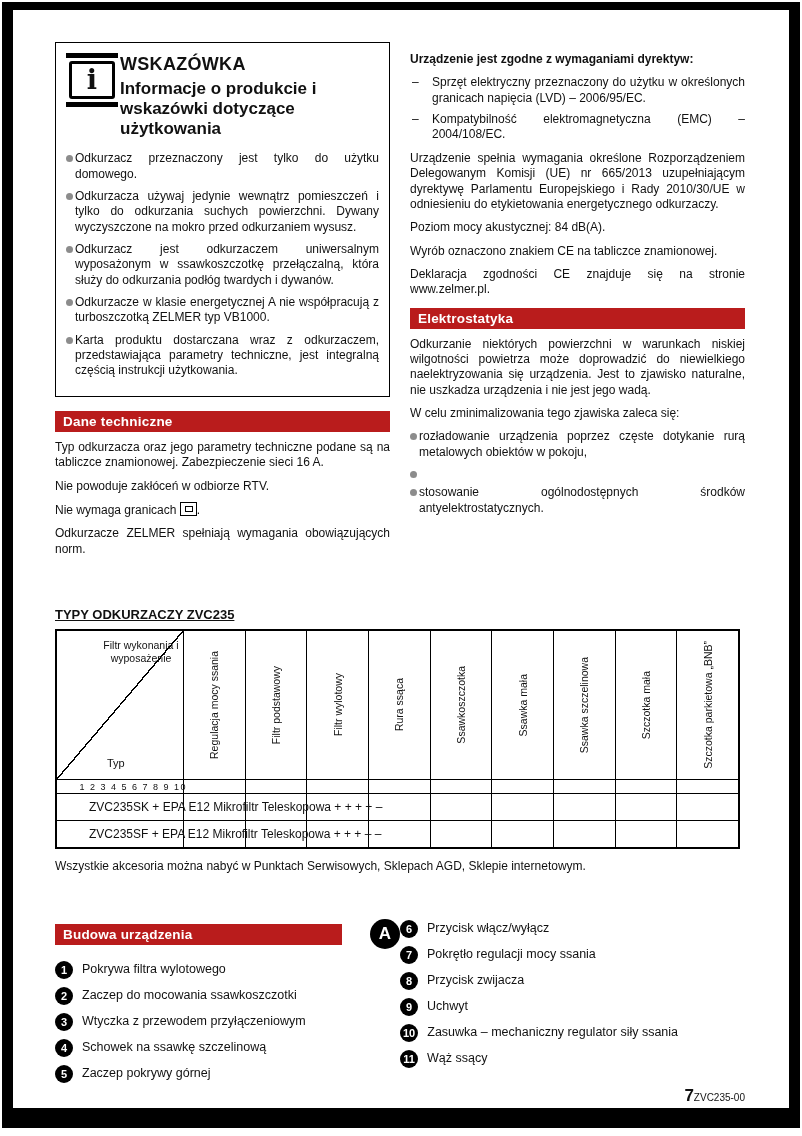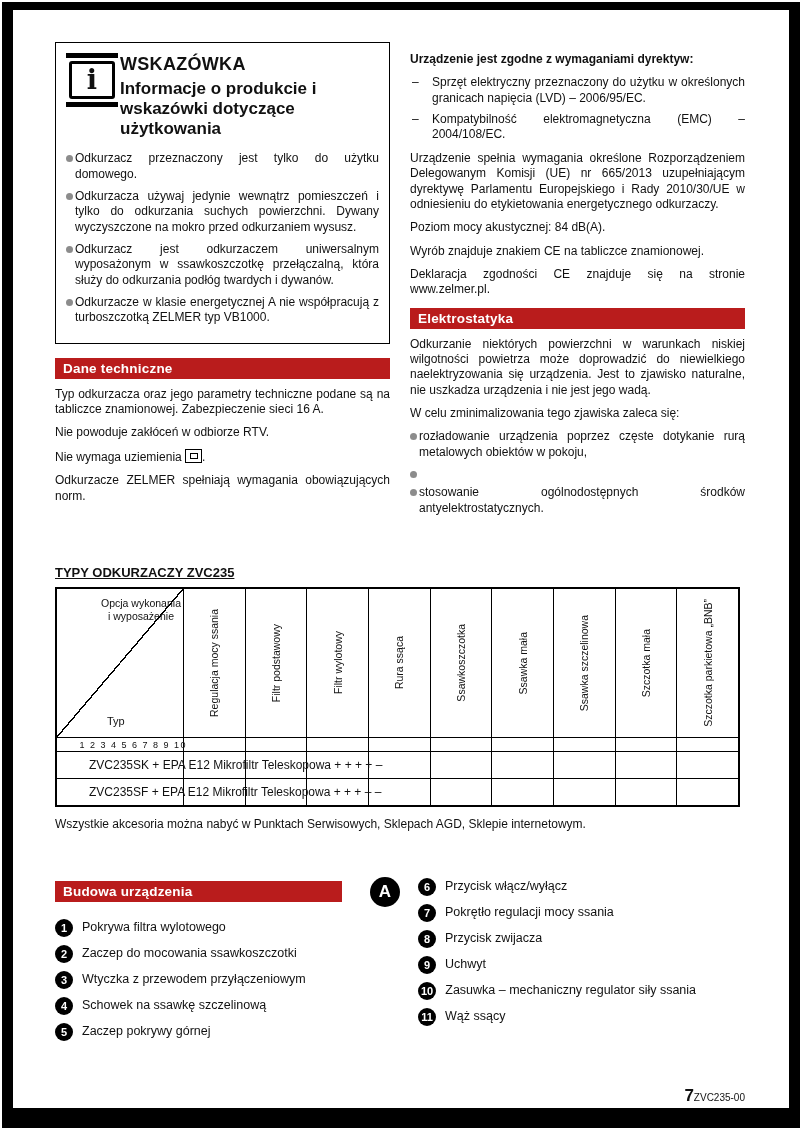--- a/index.html
+++ b/index.html
@@ -81,21 +81,21 @@
   .t-cell { border-left:1px solid #000; flex:1; }
   .t-cell:first-child { border-left:none; width:126px; flex:none; }
   .num-overlay {
     position:absolute; left:0; top:0; width:130px; text-align:right;
     font-size:9px; letter-spacing:1.5px; line-height:14px; white-space:nowrap;
   }
   .row-overlay { position:absolute; left:32px; top:0; line-height:27px; font-size:12px; white-space:nowrap; }
   .footnote { margin:10px 0 0 0; font-size:12px; }
 
   
-  .budowa { display:flex; gap:18px; margin-top:46px; font-size:12.5px; }
+  .budowa { display:flex; margin-top:46px; font-size:12.5px; }
   .budowa-left { width:345px; }
   .budowa-right { flex:1; padding-top:1px; }
   .budowa-head { display:flex; align-items:center; gap:28px; margin-bottom:12px; }
   .budowa-bar { width:298px; }
   .a-badge {
     width:30px; height:30px; border-radius:50%; background:#000; color:#fff;
     font-weight:700; font-size:17px; display:flex; align-items:center; justify-content:center; flex:none;
   }
   .part-item { display:flex; align-items:flex-start; gap:9px; margin:0 0 8px 0; }
   .num-badge {
@@ -146,43 +146,47 @@
                 <span>Odkurzacza używaj jedynie wewnątrz pomieszczeń i tylko do odkurzania suchych powierzchni. Dywany wyczyszczone na mokro przed odkurzaniem wysusz.</span>
               </div>
             <div class="bullet-item">
                 <span class="dot"></span>
                 <span>Odkurzacz jest odkurzaczem uniwersalnym wyposażonym w ssawkoszczotkę przełączalną, która służy do odkurzania podłóg twardych i dywanów.</span>
               </div>
             <div class="bullet-item">
                 <span class="dot"></span>
                 <span>Odkurzacze w klasie energetycznej A nie współpracują z turboszczotką ZELMER typ VB1000.</span>
               </div>
+            <div class="bullet-item">
+                <span class="dot"></span>
+                <span>Karta produktu dostarczana wraz z odkurzaczem, przedstawiająca parametry techniczne, jest integralną częścią instrukcji użytkowania.</span>
+              </div>
           </div>
         </div>
 
         <div class="section-bar">Dane techniczne</div>
         <p>Typ odkurzacza oraz jego parametry techniczne podane są na tabliczce znamionowej. Zabezpieczenie sieci 16 A.</p>
         <p>Nie powoduje zakłóceń w odbiorze RTV.</p>
-        <p><span>Nie wymaga uziemienia</span> <span class="class2-icon"></span><span>.</span></p>
+        <p><span>Nie wymaga granicach</span> <span class="class2-icon"></span><span>.</span></p>
         <p>Odkurzacze ZELMER spełniają wymagania obowiązujących norm.</p>
       </div>
 
       <div class="col">
         <p style="margin-top:10px;font-weight:bold;">Urządzenie jest zgodne z wymaganiami dyrektyw:</p>
         <div class="dash-item">
             <span class="dash">–</span>
             <span>Sprzęt elektryczny przeznaczony do użytku w określonych granicach napięcia (LVD) – 2006/95/EC.</span>
           </div>
         <div class="dash-item">
             <span class="dash">–</span>
             <span>Kompatybilność elektromagnetyczna (EMC) – 2004/108/EC.</span>
           </div>
         <p>Urządzenie spełnia wymagania określone Rozporządzeniem Delegowanym Komisji (UE) nr 665/2013 uzupełniającym dyrektywę Parlamentu Europejskiego i Rady 2010/30/UE w odniesieniu do etykietowania energetycznego odkurzaczy.</p>
         <p>Poziom mocy akustycznej: 84 dB(A).</p>
-        <p>Wyrób znajduje znakiem CE na tabliczce znamionowej.</p>
+        <p>Wyrób oznaczono znakiem CE na tabliczce znamionowej.</p>
         <p>Deklaracja zgodności CE znajduje się na stronie www.zelmer.pl.</p>
 
         <div class="section-bar" style="margin:10px 0 8px 0;">Elektrostatyka</div>
         <p>Odkurzanie niektórych powierzchni w warunkach niskiej wilgotności powietrza może doprowadzić do niewielkiego naelektryzowania się urządzenia. Jest to zjawisko naturalne, nie uszkadza urządzenia i nie jest jego wadą.</p>
         <p>W celu zminimalizowania tego zjawiska zaleca się:</p>
         <div class="bullet-item">
             <span class="dot"></span>
             <span>rozładowanie urządzenia poprzez częste dotykanie rurą metalowych obiektów w pokoju,</span>
           </div>
         <div class="bullet-item">
@@ -193,21 +197,21 @@
             <span>stosowanie ogólnodostępnych środków antyelektrostatycznych.</span>
           </div>
       </div>
     </div>
 
     <div class="table-section">
       <div class="table-title">TYPY ODKURZACZY ZVC235</div>
       <div class="acc-table">
         <div class="t-header">
           <div class="t-corner">
-            <div class="corner-top">Opcja wykonania i wyposażenie</div>
+            <div class="corner-top">Filtr wykonania i wyposażenie</div>
             <div class="corner-bottom">Typ</div>
           </div>
           <div class="t-col">
               <span class="vert">Regulacja mocy ssania</span>
             </div>
           <div class="t-col">
               <span class="vert">Filtr podstawowy</span>
             </div>
           <div class="t-col">
               <span class="vert">Filtr wylotowy</span>

